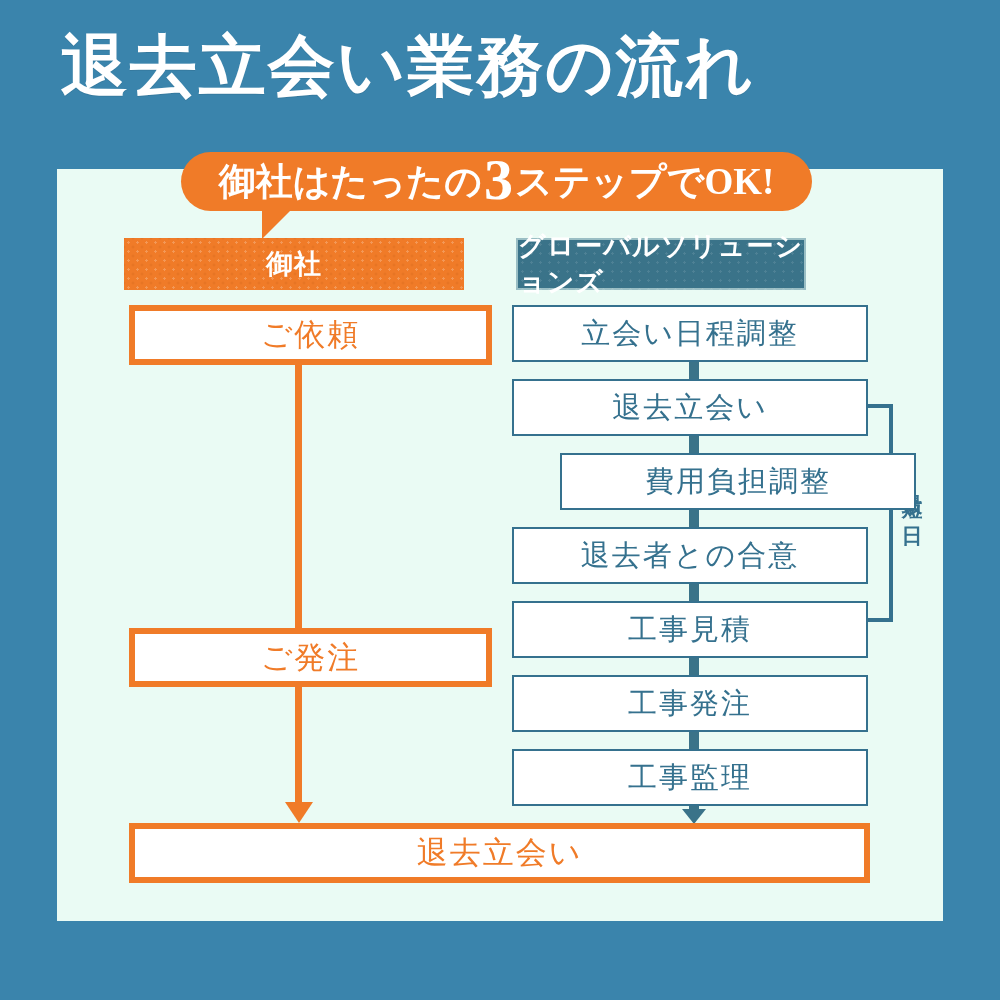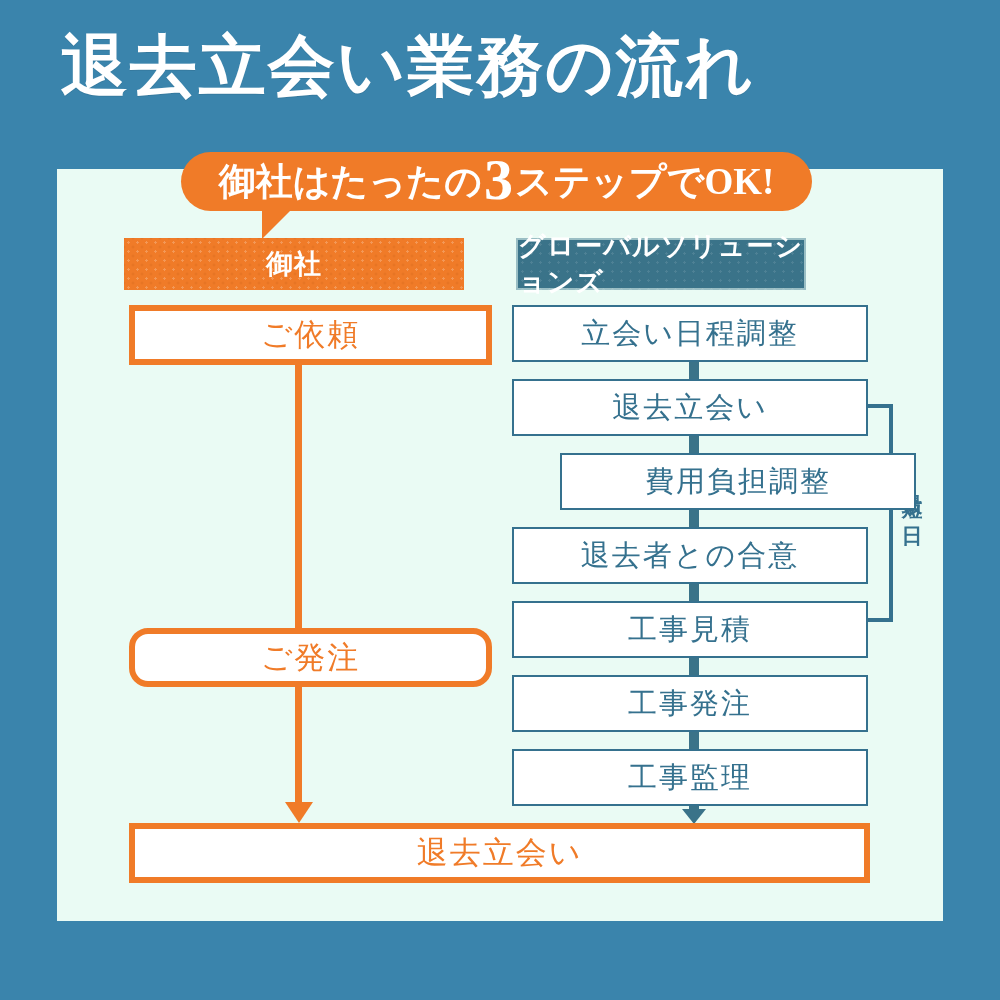--- a/index.html
+++ b/index.html
@@ -121,21 +121,21 @@
     <span class="txt">御社はたったの</span>
     <span class="big">3</span>
     <span class="txt">ステップでOK!</span>
   </div>
   <div class="badge-tail"></div>
 
   <div class="col-header orange">御社</div>
   <div class="col-header teal">グローバルソリューションズ</div>
 
   <div class="box orange" style="top:305px;height:60px;">ご依頼</div>
-  <div class="box orange" style="top:628px;height:59px;border-radius:19px;">ご発注</div>
+  <div class="box orange" style="top:628px;height:59px;">ご発注</div>
 
   <div class="vline orange" style="top:365px;height:263px;"></div>
   <div class="vline orange" style="top:687px;height:118px;"></div>
   <div class="arrowhead orange"></div>
 
   <div class="box teal" style="top:305px;">立会い日程調整</div>
   <div class="box teal" style="top:379px;">退去立会い</div>
   <div class="box teal" style="top:453px;margin-left:48px;">費用負担調整</div>
   <div class="box teal" style="top:527px;">退去者との合意</div>
   <div class="box teal" style="top:601px;">工事見積</div>

